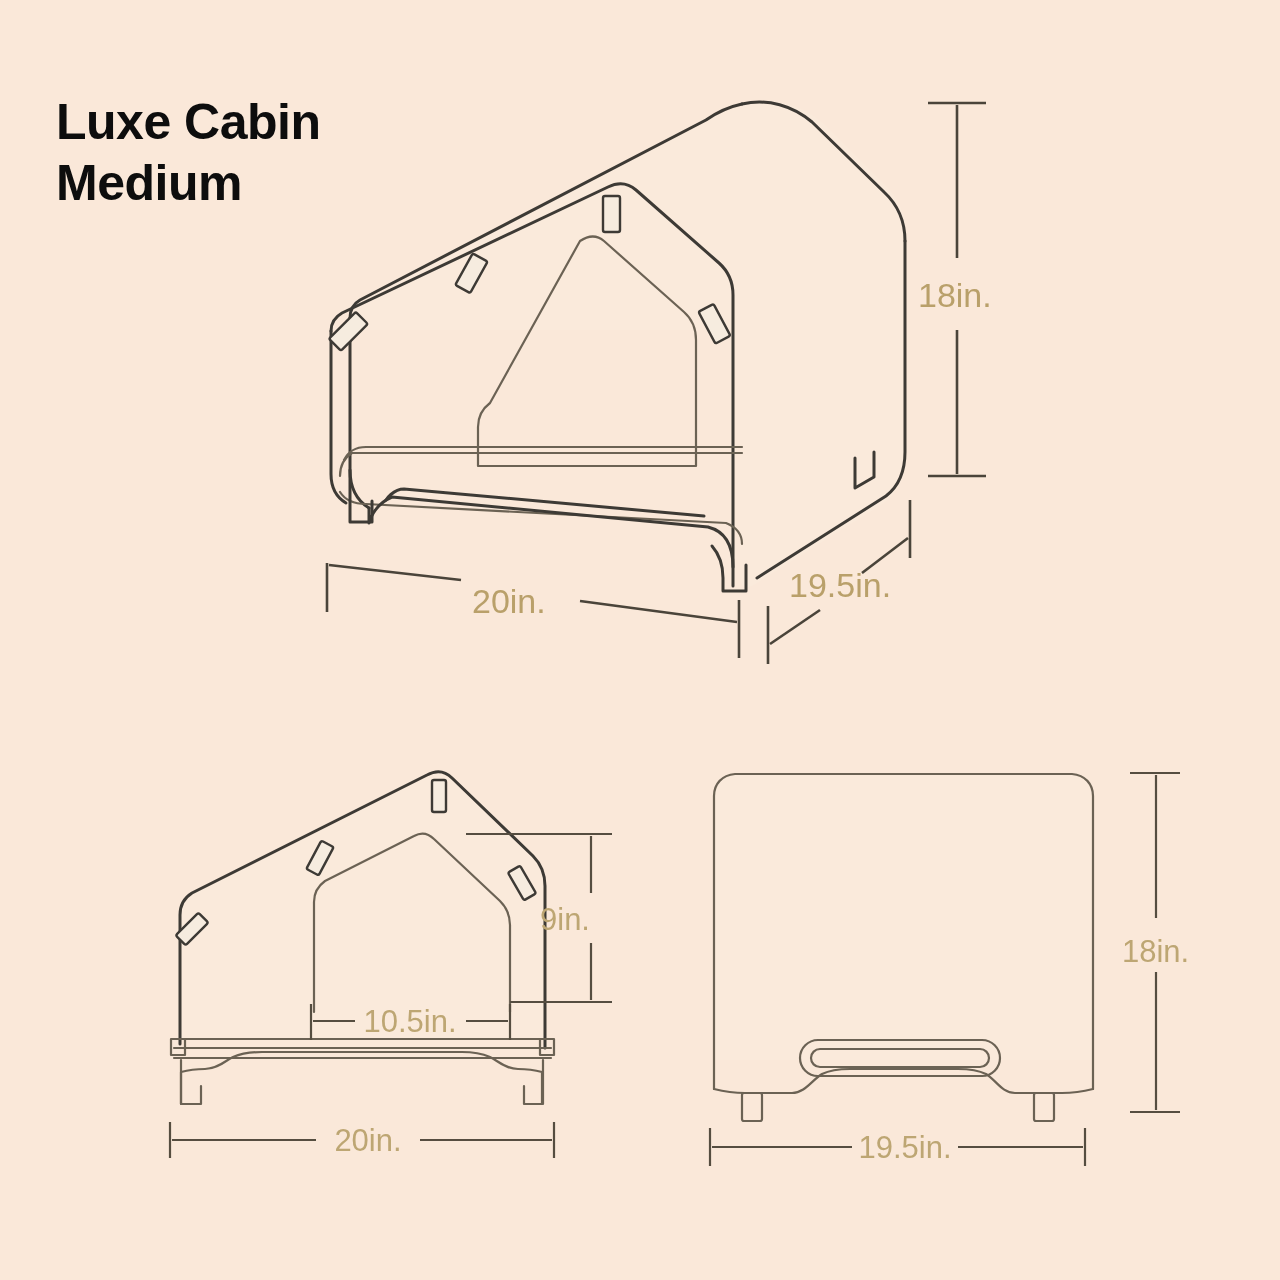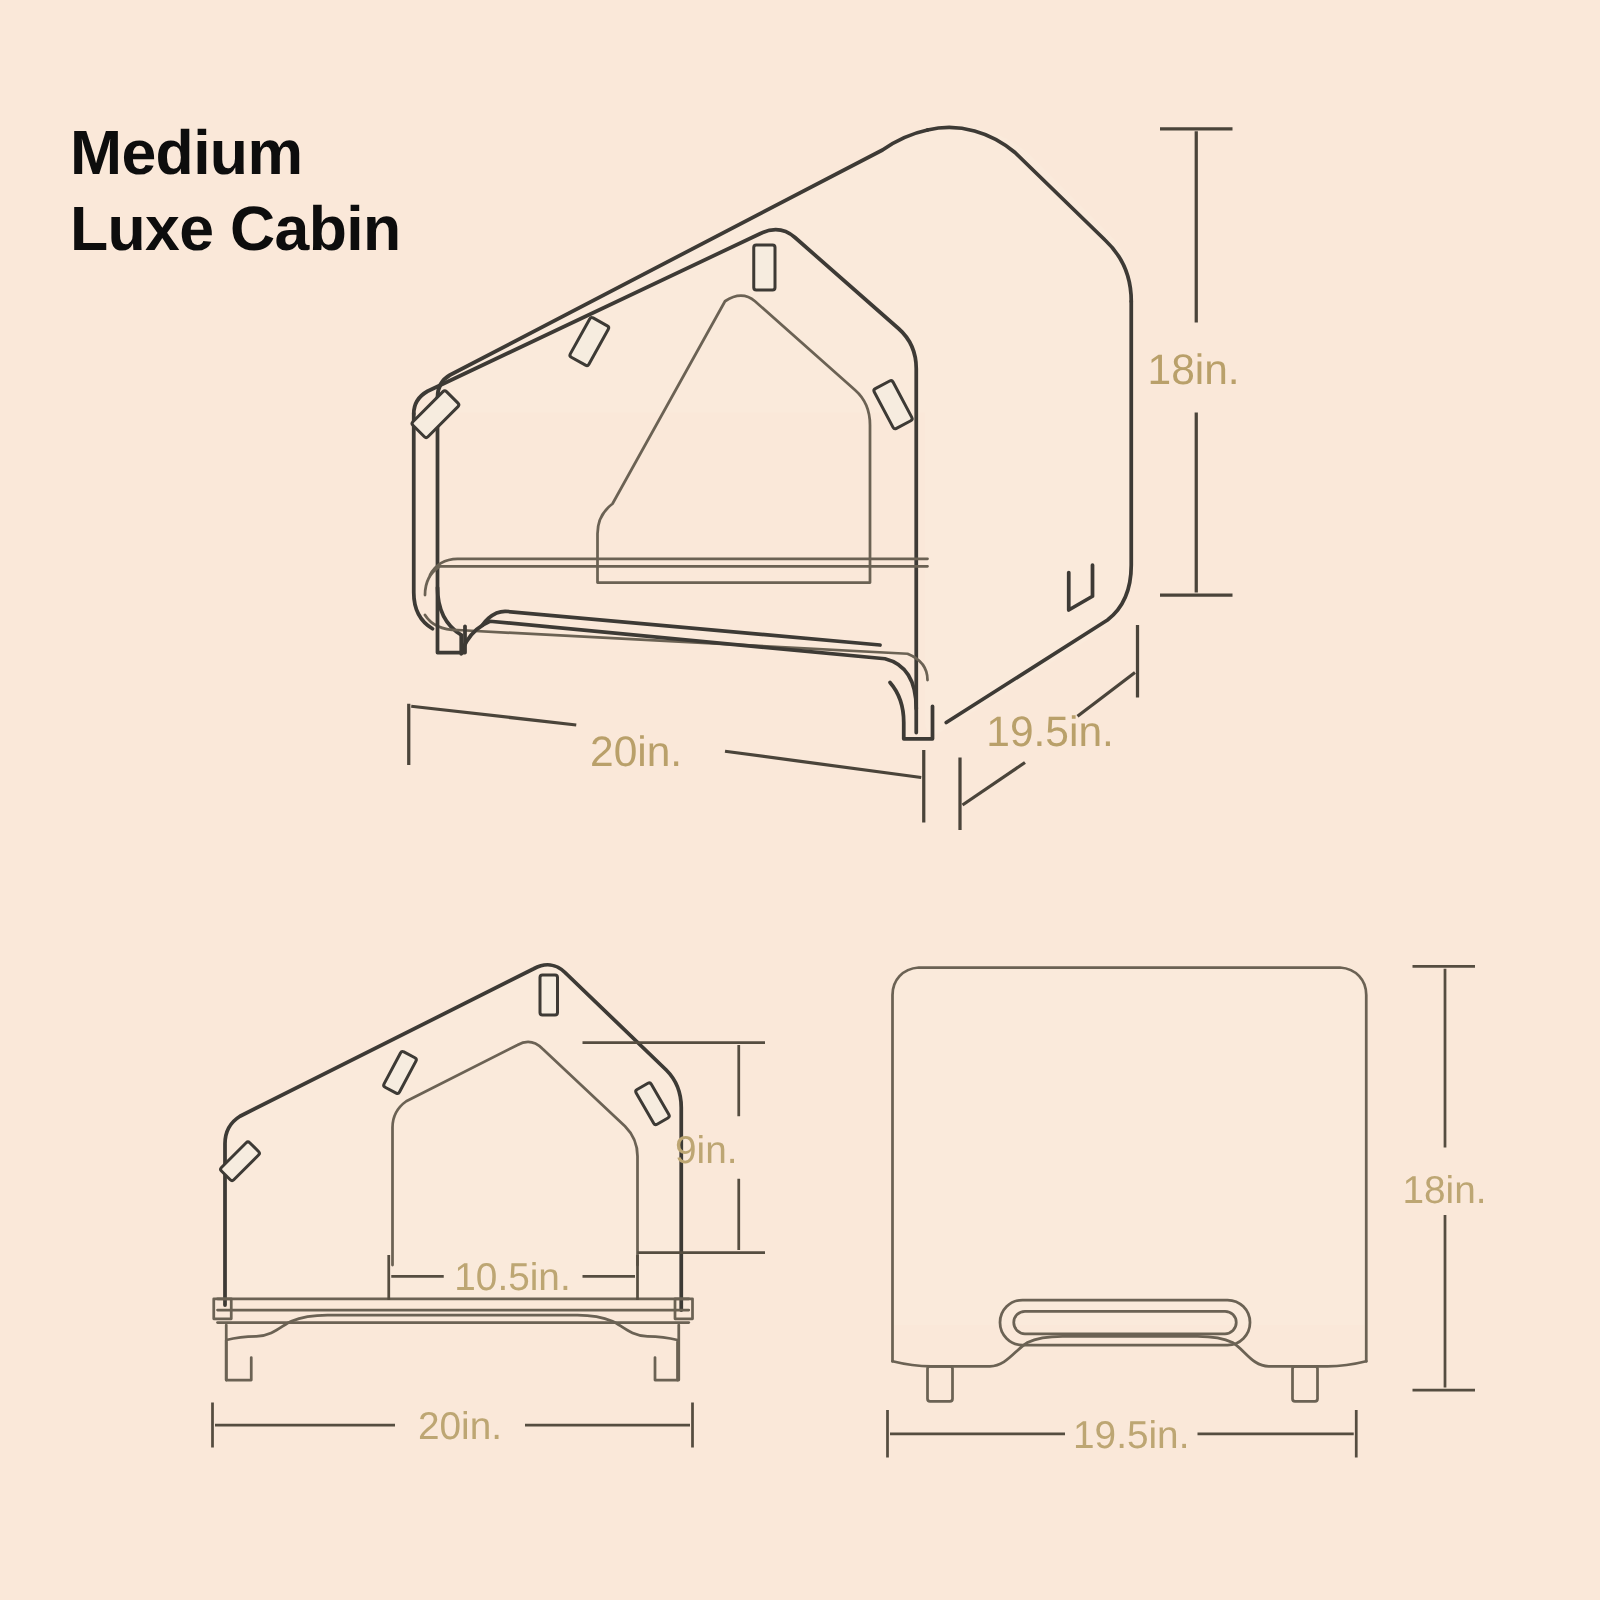--- a/index.html
+++ b/index.html
@@ -81,22 +81,22 @@
   .panel {
     fill: #faeadb;
   }
 </style>
 </head>
 <body>
 
 <div id="page">
 
   <div id="title-block">
+    <span class="title-line">Luxe Cabin</span>
     <span class="title-line">Medium</span>
-    <span class="title-line">Luxe Cabin</span>
   </div>
 
   <svg id="drawing" width="1280" height="1280" viewBox="0 0 1280 1280">
 
     <g>
 
       <path class="panel" d="M 741,103 C 775,96 804,106 824,124 L 889,189 C 901,202 906,219 906,238
                L 906,457 C 906,476 898,492 884,503 L 757,583 C 744,591 740,588 740,573
                L 740,330 L 352,330 L 352,318 C 352,310 355,303 362,299 L 711,118
                C 720,112 730,106 741,103 Z"></path>

